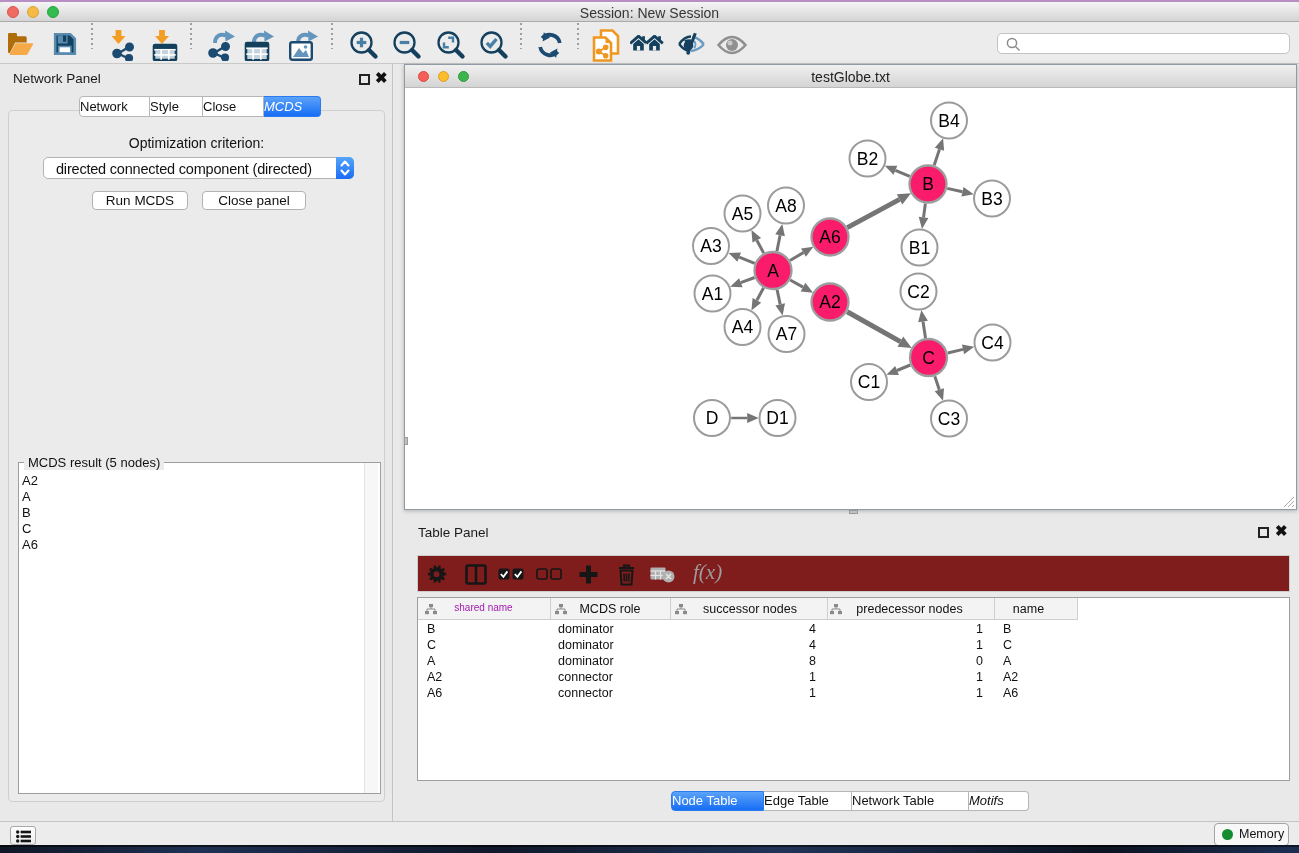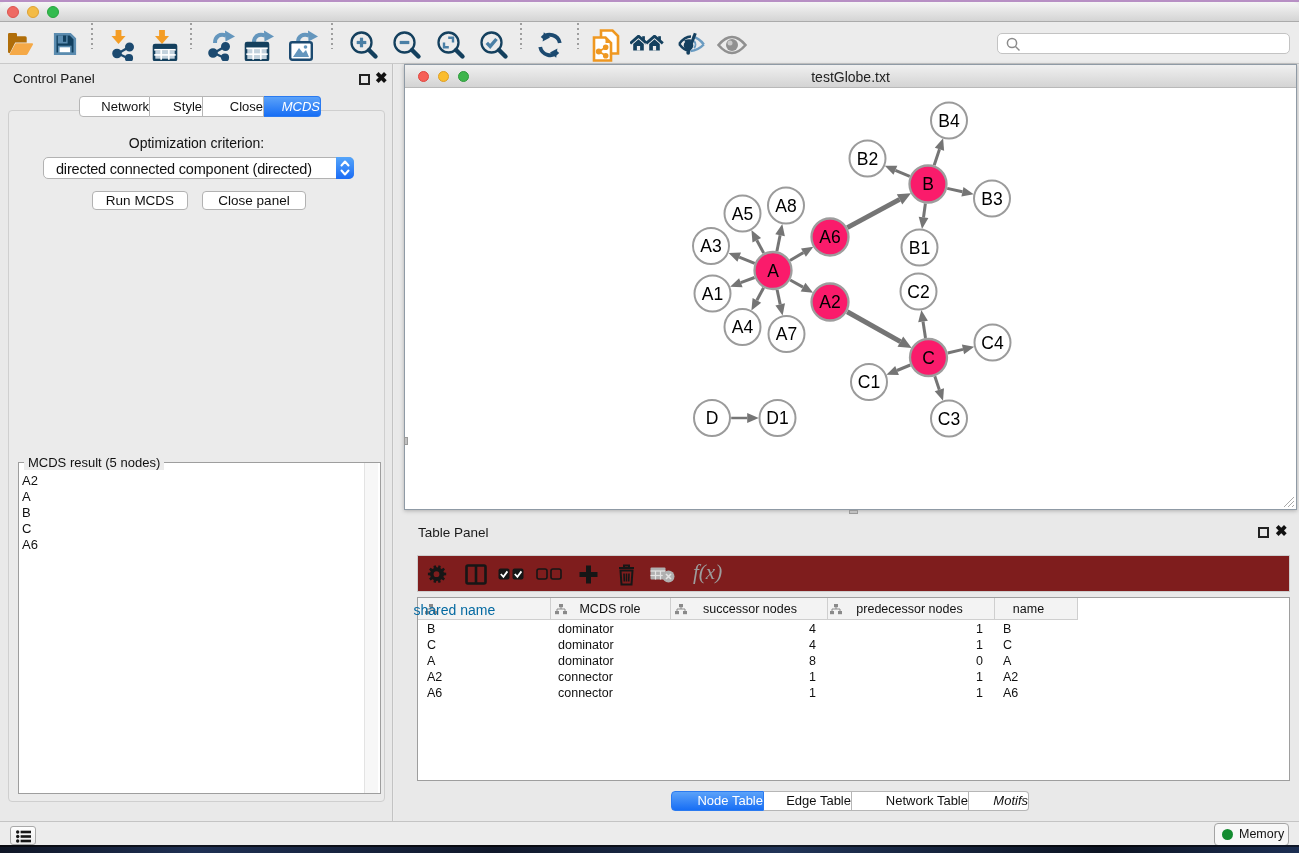--- a/index.html
+++ b/index.html
@@ -32,21 +32,21 @@
   background:linear-gradient(#060608 0 2px,#1b2c4e 2px 100%);
   }
 #bottom-dark:after { content:""; position:absolute; inset:0;
   background:linear-gradient(90deg,rgba(10,12,20,.7),rgba(40,60,100,.25) 15%,rgba(8,10,18,.6) 38%,rgba(45,70,110,.3) 60%,rgba(5,8,14,.7) 85%,rgba(30,50,90,.4)); }
 
 #cp-title { left:13px; top:71px; font-size:13.5px; color:#1a1a1a; }
 #cp-float { left:359px; top:74px; width:11px; height:11px; border:2px solid #222; }
 #cp-close { left:375px; top:69px; font-size:15px; font-weight:bold; color:#111; }
 .tabs { position:absolute; display:flex; }
 .tab { height:21px; line-height:19px; background:#fff; border:1px solid #b6b6b6;
-  border-left:none; font-size:13px; color:#111; text-align:right; }
+  border-left:none; font-size:13px; color:#111; text-align:left; }
 .tab.first { border-left:1px solid #b6b6b6; border-radius:4px 0 0 4px; }
 .tab.last { border-radius:0 4px 4px 0;font-style:italic; }
 .tab.sel { background:linear-gradient(#5ba2f9,#176ef5); color:#fff; border-color:#2a7af0; }
 #cp-tabs { left:79px; top:96px; }
 #cp-box { left:8px; top:110px; width:377px; height:692px; background:#ebebeb;
   border:1px solid #cfcfcf; border-radius:4px; }
 #opt-label { left:0px; top:135px; width:393px; text-align:center; font-size:14px; color:#111; }
 #dropdown { left:43px; top:157px; width:311px; height:22px; background:#fff;
   border:1px solid #b2b2b2; border-radius:5px; }
 #dd-text { position:absolute; left:12px; top:3px; font-size:14.5px; letter-spacing:-0.2px; color:#111; }
@@ -82,20 +82,21 @@
 #tp-tabs { left:671px; top:791px; }
 .tptab { height:20px; line-height:18px; }
 </style>
 </head>
 <body>
 <div id="purple-top" class="abs"></div>
 <div id="titlebar" class="abs">
   <div id="tl-r" class="tl"></div>
     <div id="tl-y" class="tl"></div>
     <div id="tl-g" class="tl"></div>
+  <div id="title-text">Session: New Session</div>
 </div>
 <div id="toolbar" class="abs">
     <svg class="ticon" style="left:6px;top:8px" width="29" height="25" viewBox="0 0 29 25">
  <path d="M2,21.5 V3.4 a1.3,1.3 0 0 1 1.3,-1.3 h6.4 a1.3,1.3 0 0 1 1.3,1.3 V5.2 h8.2 a1.5,1.5 0 0 1 1.5,1.5 V11.5 H9.2 L3.8,22.3 Z" fill="#b06e0a"></path>
  <path d="M3.6,23.2 L9.3,12.8 a1,1 0 0 1 0.9,-0.5 H26.3 a0.8,0.8 0 0 1 0.7,1.2 L21.6,23 a1.7,1.7 0 0 1 -1.5,0.9 H4.2 a0.7,0.7 0 0 1 -0.6,-0.7 Z" fill="#f5a947"></path>
 </svg>
 <svg class="ticon" style="left:53px;top:9px" width="24" height="24" viewBox="0 0 24 24">
  <path d="M2.2,2.2 H17.2 L21.8,6.8 V21.8 H2.2 Z" fill="#12405f" stroke="#5b8cb0" stroke-width="2.6"></path>
  <rect x="4.8" y="3.5" width="9.8" height="8" fill="#5b8cb0"></rect>
  <rect x="10" y="3.5" width="3.2" height="6.3" fill="#12405f"></rect>
@@ -231,21 +232,21 @@
 </svg>
 <div id="searchbox">
  <svg style="position:absolute;left:8px;top:3px" width="15" height="15" viewBox="0 0 15 15">
   <circle cx="6" cy="6" r="4.6" fill="none" stroke="#8b8b8b" stroke-width="1.5"></circle>
   <line x1="9.5" y1="9.5" x2="13.5" y2="13.5" stroke="#8b8b8b" stroke-width="1.5"></line>
  </svg>
 </div>
 </div>
 <div id="main-left" class="abs"></div>
 <div id="desktop" class="abs"></div>
-<div id="cp-title" class="abs">Control Panel</div>
+<div id="cp-title" class="abs">Network Panel</div>
 <div id="cp-float" class="abs"></div>
 <div id="cp-close" class="abs">✖</div>
 <div id="cp-box" class="abs"></div>
 <div id="cp-tabs" class="tabs">
  <div class="tab first" style="width:71px">Network</div>
  <div class="tab" style="width:53px">Style</div>
  <div class="tab" style="width:61px">Close</div>
  <div class="tab sel last" style="width:57px">MCDS</div>
 </div>
 <div id="opt-label" class="abs">Optimization criterion:</div>
@@ -410,21 +411,21 @@
 <div id="tp-table" class="abs">
     <div style="position:absolute;left:0;top:0;width:658.5px;height:22px;background:#f3f3f3;border-bottom:1px solid #cfcfcf"></div>
 <svg style="position:absolute;left:7px;top:6px" width="12" height="11" viewBox="0 0 12 11">
 <g fill="#8a8a8a">
         <rect x="4" y="0" width="4" height="3.2"></rect>
         <rect x="0" y="7" width="4" height="3.2"></rect>
         <rect x="8" y="7" width="4" height="3.2"></rect>
       </g>
 <path d="M6,3 V5 M2,7 V5 H10 V7" fill="none" stroke="#8a8a8a" stroke-width="1"></path>
 </svg>
-<div style="position:absolute;left:-4.5px;top:4px;width:140px;text-align:left;font-size:14px;color:#0369a1">shared name</div>
+<div style="position:absolute;left:-4.5px;top:4px;width:140px;text-align:center;font-size:10px;color:#a21caf">shared name</div>
 <div style="position:absolute;left:131.5px;top:0;width:1px;height:22px;background:#cfcfcf"></div>
 <svg style="position:absolute;left:137px;top:6px" width="12" height="11" viewBox="0 0 12 11">
 <g fill="#8a8a8a">
         <rect x="4" y="0" width="4" height="3.2"></rect>
         <rect x="0" y="7" width="4" height="3.2"></rect>
         <rect x="8" y="7" width="4" height="3.2"></rect>
       </g>
 <path d="M6,3 V5 M2,7 V5 H10 V7" fill="none" stroke="#8a8a8a" stroke-width="1"></path>
 </svg>
 <div style="position:absolute;left:122px;top:4px;width:140px;text-align:center;font-size:12.5px;color:#111">MCDS role</div>

